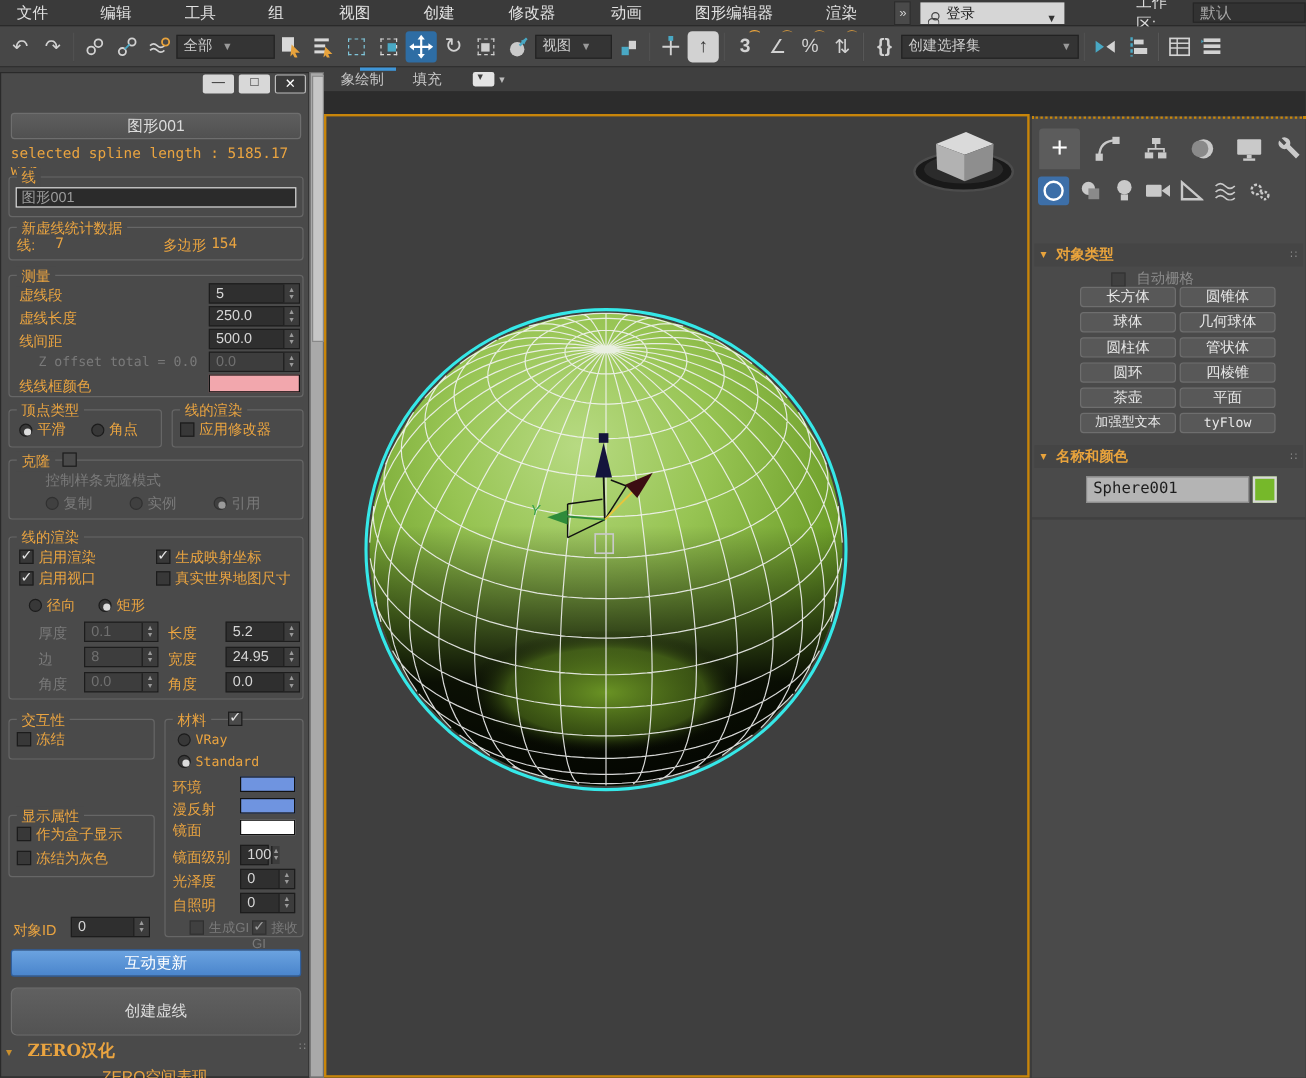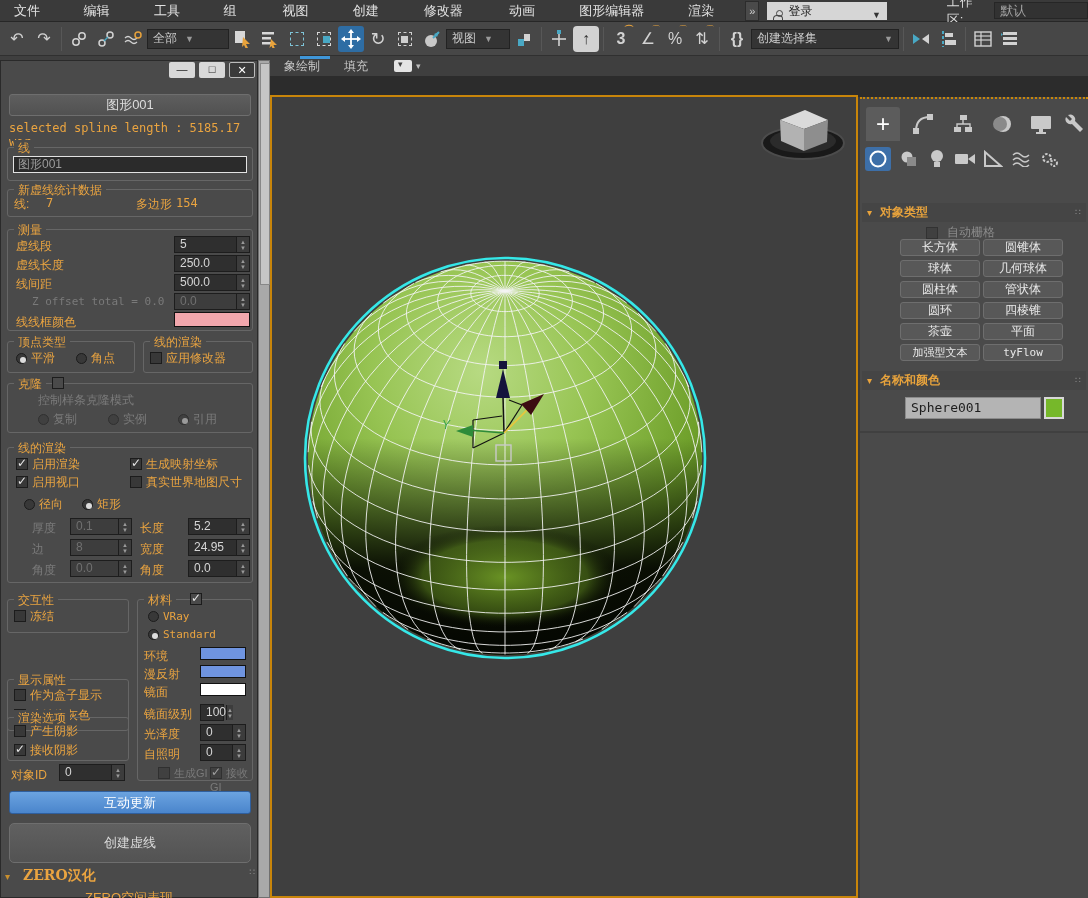--- a/index.html
+++ b/index.html
@@ -552,25 +552,20 @@
     <span class="zgrp-ttl">交互性</span>
     <span class="z" style="left:6px;top:8px"><span class="cb"></span><span>冻结</span></span>
   </div>
 
   <div class="zgrp" style="left:6px;top:618px;width:122px;height:52px">
     <span class="zgrp-ttl">显示属性</span>
     <span class="z" style="left:6px;top:7px"><span class="cb"></span><span>作为盒子显示</span></span>
     <span class="z" style="left:6px;top:27px"><span class="cb"></span><span>冻结为灰色</span></span>
   </div>
 
-  <div class="zgrp" style="left:6px;top:656px;width:122px;height:44px">
-    <span class="zgrp-ttl">渲染选项</span>
-    <span class="z" style="left:6px;top:5px"><span class="cb"></span><span>产生阴影</span></span>
-    <span class="z" style="left:6px;top:24px"><span class="cb on"></span><span>接收阴影</span></span>
-  </div>
   <span class="z" style="left:10px;top:706px">对象ID</span>
   <div class="spin" style="left:58px;top:703px;width:66px">
     <span class="v">0</span>
       <span class="arr">▲<br>▼</span>
     </div>
 
   <div class="zgrp" style="left:136px;top:538px;width:116px;height:182px">
     <span class="zgrp-ttl">材料</span>
     <span class="cb on" style="position:absolute;left:52px;top:-7px;background:#4a4a4a"></span>
     <span class="z mono" style="left:10px;top:10px;font-size:11px"><span class="rb"></span><span>VRay</span></span>

